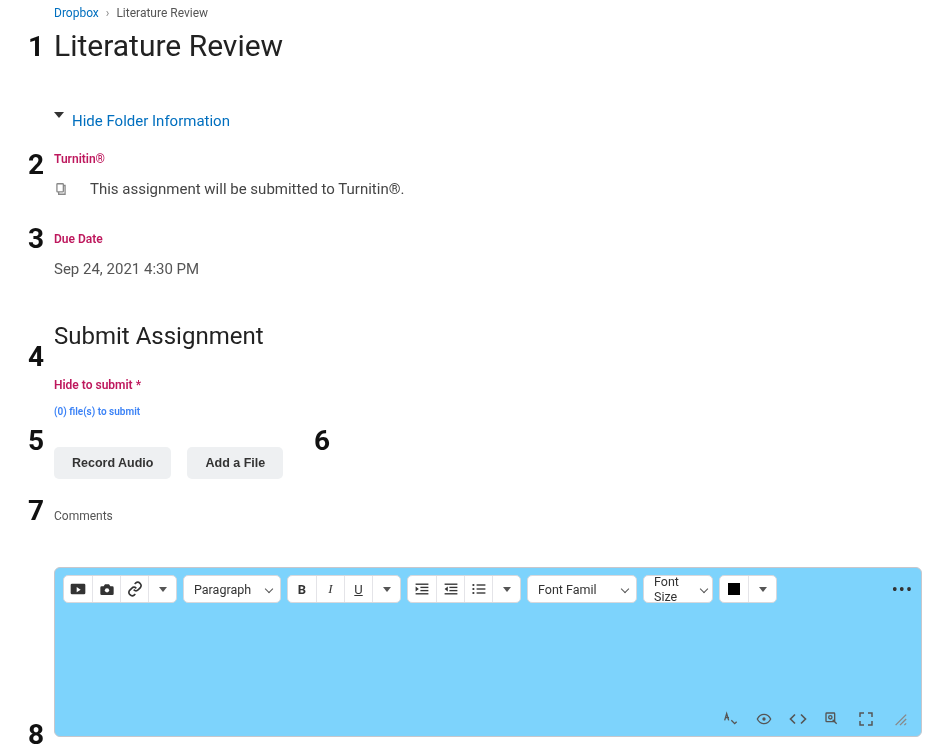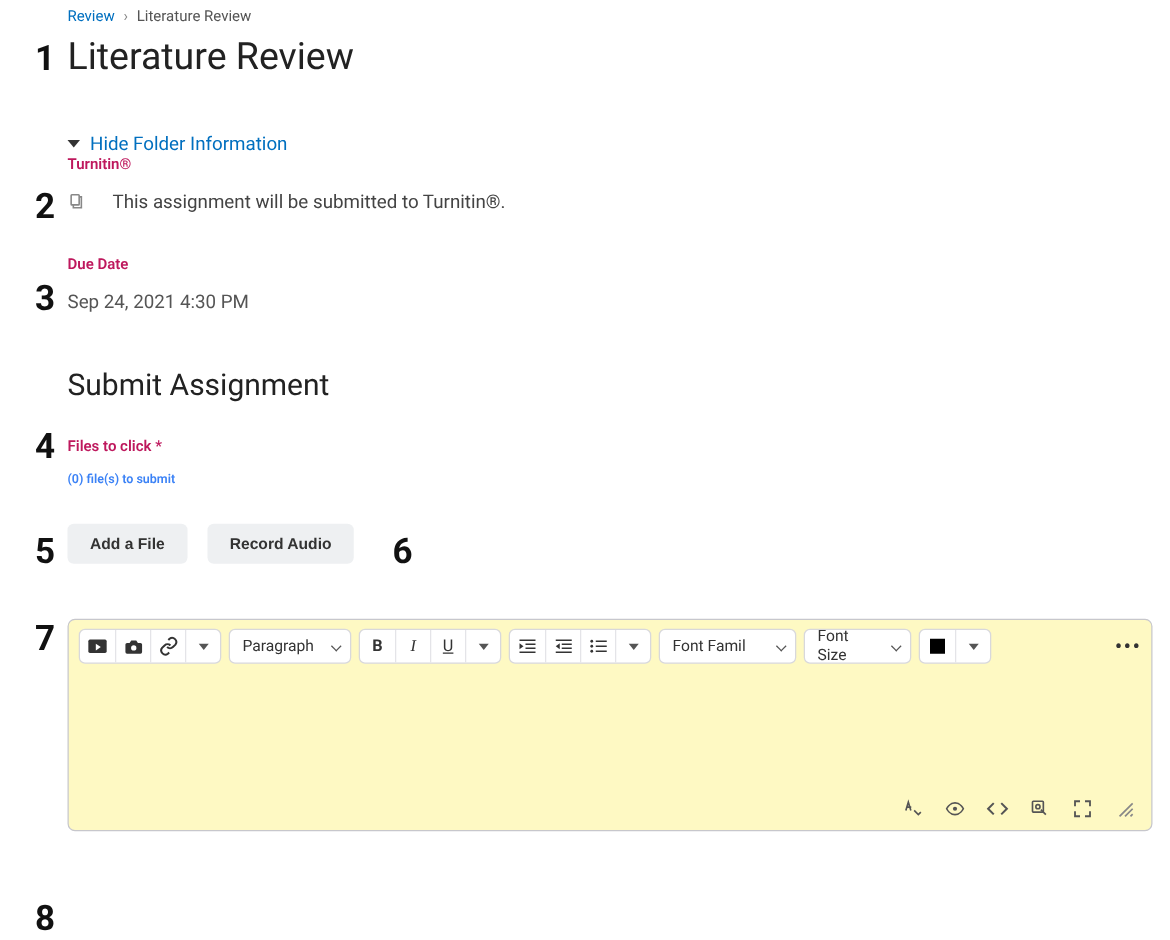--- a/index.html
+++ b/index.html
@@ -19,21 +19,21 @@
     font-weight: 700;
     font-size: 28px;
     color: #111;
     width: 30px;
     text-align: right;
   }
   .breadcrumb { font-size: 12px; color: #555; margin-bottom: 8px; }
   .breadcrumb a { color: #006fbf; text-decoration: none; }
   .breadcrumb .sep { padding: 0 4px; color: #888; }
   h1.page-title { font-weight: 400; font-size: 30px; color: #222; margin-bottom: 40px; }
-  .hfi { display: inline-flex; align-items: center; gap: 8px; cursor: pointer; }
+  .hfi { display: inline-flex; gap: 8px; margin-bottom: 22px; cursor: pointer; }
   .caret-down {
     width: 0; height: 0;
     border-left: 5px solid transparent;
     border-right: 5px solid transparent;
     border-top: 6px solid #333;
   }
   .hfi-link { color: #006fbf; font-size: 15px; }
   .field-label { font-size: 12px; color: #be185d; font-weight: 600; margin-bottom: 14px; }
   .turnitin-row { display: flex; align-items: center; gap: 22px; font-size: 15px; color: #444; margin-bottom: 34px; }
   .turnitin-icon {
@@ -53,21 +53,21 @@
     font-size: 12.5px;
     font-weight: 600;
     padding: 9px 18px;
     border-radius: 5px;
     cursor: pointer;
   }
   .comments-label { font-size: 12px; color: #555; margin-bottom: 4px; }
   .editor {
     border: 1px solid #c7c7cc;
     border-radius: 6px;
-    background: #fef9c3;
+    background: #7dd3fc;
     margin-top: 44px;
   }
   .toolbar {
     display: flex;
     align-items: center;
     padding: 7px 8px;
     gap: 6px;
     flex-wrap: nowrap;
   }
   .tb-group {
@@ -98,21 +98,21 @@
     align-items: center;
     padding: 0 6px 0 10px;
     gap: 8px;
     font-size: 12.5px;
     color: #333;
     cursor: pointer;
     background: #fff;
   }
   .tb-select.w-para { width: 98px; justify-content: space-between; }
   .tb-select.w-ff { width: 110px; justify-content: space-between; }
-  .tb-select.w-fs { width: 86px; justify-content: space-between; }
+  .tb-select.w-fs { width: 70px; justify-content: space-between; }
   .chev {
     width: 10px; height: 10px;
     display: inline-block;
     position: relative;
   }
   .chev::before {
     content: '';
     position: absolute;
     top: 2px; left: 2px;
     width: 5px; height: 5px;
@@ -159,21 +159,21 @@
 <div class="annot" style="top:222px">3</div>
 <div class="annot" style="top:340px">4</div>
 <div class="annot" style="top:424px">5</div>
 <div class="annot" style="top:424px;left:300px">6</div>
 <div class="annot" style="top:494px">7</div>
 <div class="annot" style="top:718px">8</div>
 
 <div class="content">
 
   <div class="breadcrumb">
-    <a href="#">Review</a>
+    <a href="#">Dropbox</a>
     <span class="sep">›</span>
     <span>Literature Review</span>
   </div>
 
   <h1 class="page-title">Literature Review</h1>
 
   <div class="hfi">
     <span class="caret-down"></span>
     <span class="hfi-link">Hide Folder Information</span>
   </div>
@@ -187,29 +187,30 @@
         </svg>
     </span>
     <span>This assignment will be submitted to Turnitin®.</span>
   </div>
 
   <div class="field-label">Due Date</div>
   <div class="due-date-val">Sep 24, 2021 4:30 PM</div>
 
   <h2 class="submit-h">Submit Assignment</h2>
 
-  <div class="field-label">Files to click *</div>
+  <div class="field-label">Hide to submit *</div>
   <div class="files-count">(0) file(s) to submit</div>
 
 
   <div class="btn-row">
+    <button class="btn-secondary">Record Audio</button>
     <button class="btn-secondary">Add a File</button>
-    <button class="btn-secondary">Record Audio</button>
-  </div>
-
+  </div>
+
+  <div class="comments-label">Comments</div>
 
   <div class="editor">
 
     <div class="toolbar">
 
       <span class="tb-group">
         <span class="tb-btn">
           <svg width="16" height="14" viewBox="0 0 24 20">
               <rect x="1" y="2" width="22" height="16" rx="2" fill="#333"></rect>
               <path d="M10 7v8l6-4z" fill="#fff"></path>

